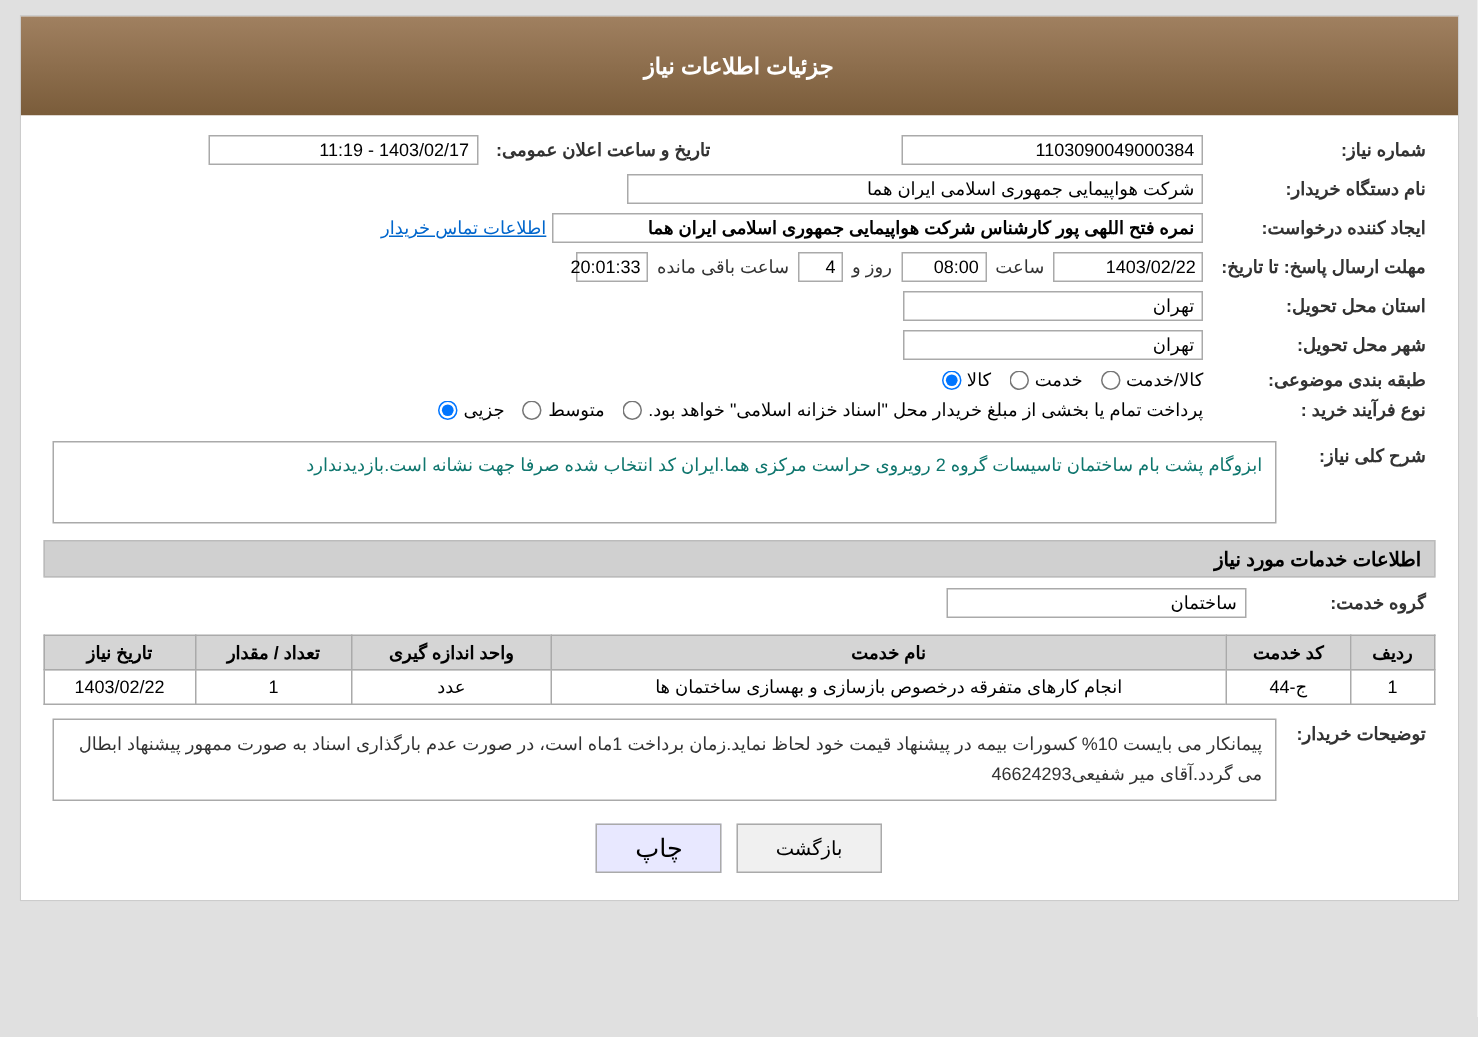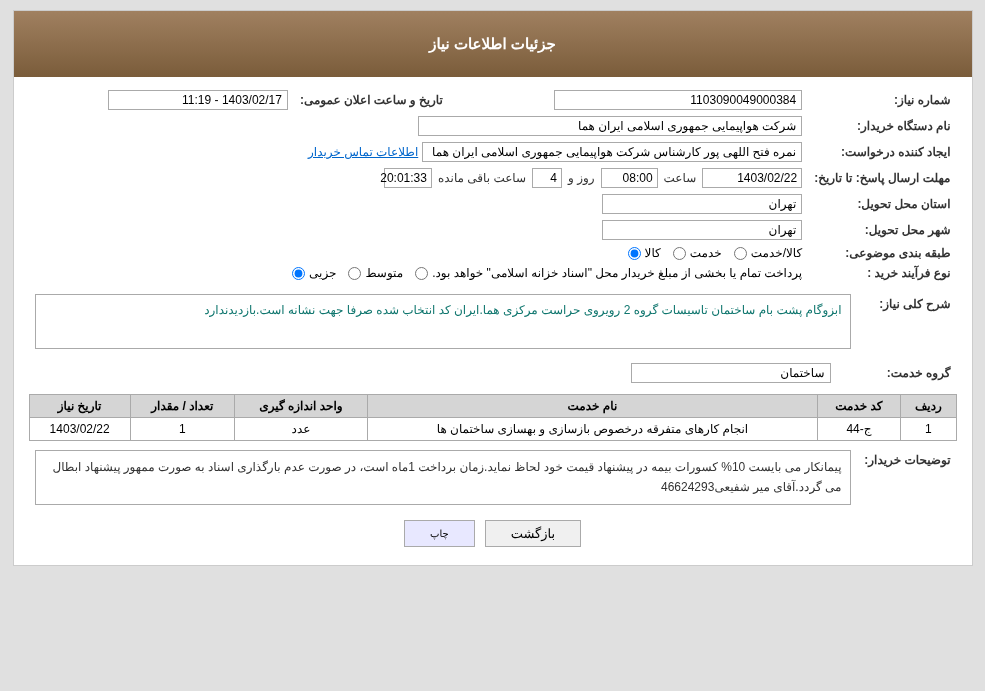--- a/index.html
+++ b/index.html
@@ -137,21 +137,21 @@
       padding: 5px 25px;
       cursor: pointer;
       font-size: 13px;
       color: #000;
     }
     .btn-print {
       background: #e8e8ff;
       border: 1px solid #aaa;
       padding: 5px 25px;
       cursor: pointer;
-      font-size: 10px;
+      font-size: 17px;
       color: #000;
     }
     .date-row {
       display: flex;
       align-items: center;
       gap: 6px;
       direction: rtl;
     }
     .small-input {
       border: 1px solid #aaa;
@@ -175,40 +175,40 @@
   </div>
 
   <div class="content">
 
     <table class="info-table">
 
       <tbody>
           <tr>
         <td class="label-cell">شماره نیاز:</td>
         <td class="value-cell">
-          <span class="input-box" style="width:248px;">1103090049000384</span>
+          <span class="input-box" style="width:201px;">1103090049000384</span>
         </td>
         <td class="label-cell" style="text-align:right;">تاریخ و ساعت اعلان عمومی:</td>
         <td class="value-cell">
           <span class="input-box" style="width:180px;">1403/02/17 - 11:19</span>
         </td>
       </tr>
 
       <tr>
         <td class="label-cell">نام دستگاه خریدار:</td>
         <td class="value-cell" colspan="3">
           <span class="input-box" style="width:384px;">شرکت هواپیمایی جمهوری اسلامی ایران هما</span>
         </td>
       </tr>
 
       <tr>
         <td class="label-cell">ایجاد کننده درخواست:</td>
         <td class="value-cell" colspan="3">
           <div class="row-flex">
-            <span class="input-box" style="width:380px;">نمره فتح اللهی پور کارشناس شرکت هواپیمایی جمهوری اسلامی ایران هما</span>
+            <span class="input-box" style="width:434px;font-weight:bold;">نمره فتح اللهی پور کارشناس شرکت هواپیمایی جمهوری اسلامی ایران هما</span>
             <span class="blue-link">اطلاعات تماس خریدار</span>
           </div>
         </td>
       </tr>
 
       <tr>
         <td class="label-cell">مهلت ارسال پاسخ: تا تاریخ:</td>
         <td class="value-cell" colspan="3">
           <div class="date-row">
             <span class="small-input" style="width:100px;">1403/02/22</span>
@@ -282,20 +282,21 @@
       <tbody>
           <tr>
         <td class="label-cell" style="vertical-align:top; padding-top:6px; width:100px;">شرح کلی نیاز:</td>
         <td>
           <div class="description-box">ابزوگام پشت بام ساختمان تاسیسات گروه 2 رویروی حراست مرکزی هما.ایران کد انتخاب شده صرفا جهت نشانه است.بازدیدندارد</div>
         </td>
       </tr>
     </tbody>
       </table>
 
+    <div class="section-title">اطلاعات خدمات مورد نیاز</div>
 
     <table class="info-table">
       <tbody>
           <tr>
         <td class="label-cell">گروه خدمت:</td>
         <td>
           <span class="input-box" style="width:200px;">ساختمان</span>
         </td>
       </tr>
     </tbody>

